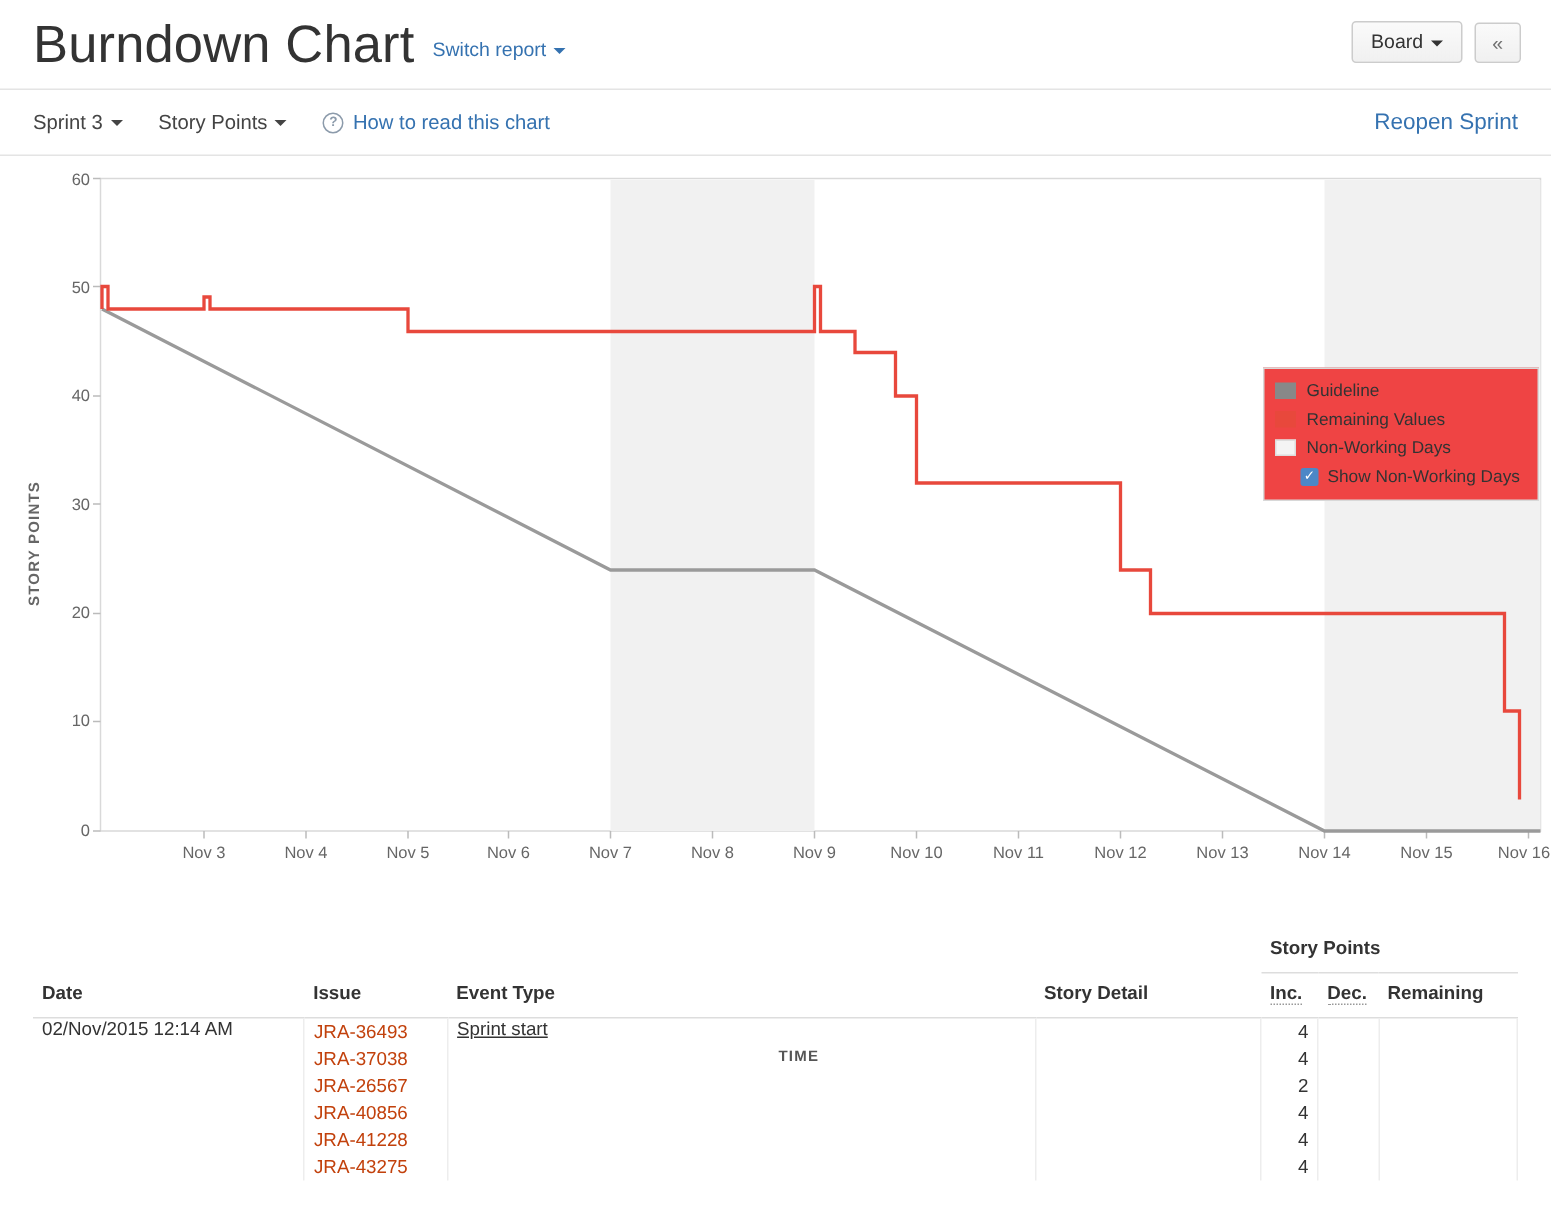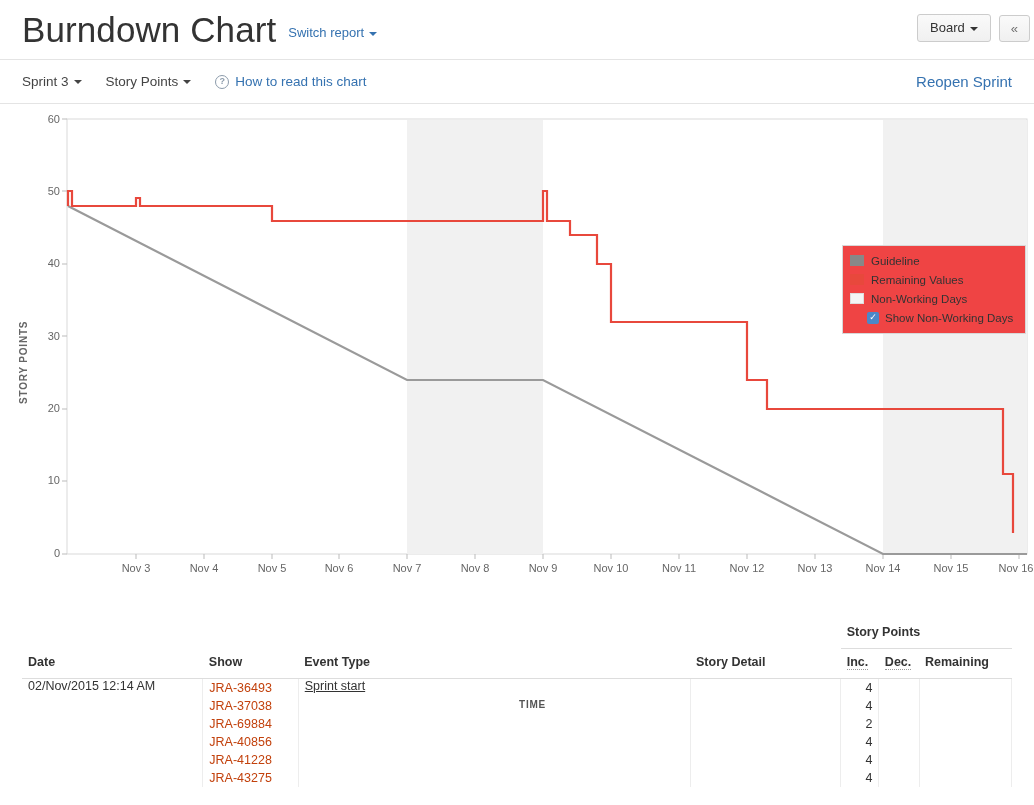--- a/index.html
+++ b/index.html
@@ -28,21 +28,21 @@
     margin-left:12px; font-size:13px; color:#3572b0;
     cursor:pointer; position:relative; top:3px;
   }
   .caret{
     display:inline-block; width:0;height:0;
     border-left:4px solid transparent;border-right:4px solid transparent;
     border-top:4px solid currentColor;
     margin-left:5px; vertical-align:middle;
   }
   .header-right{
-    position:absolute; right:4px; top:14px;
+    position:absolute; right:20px; top:14px;
     display:flex; align-items:center; gap:8px;
   }
   .btn{
     background:linear-gradient(to bottom,#fafafa,#f0f0f0);
     border:1px solid #ccc; border-radius:3px;
     font-size:13px; color:#333; padding:6px 12px;
     cursor:pointer; line-height:1.1;
   }
   .btn-collapse{ padding:6px 11px; font-size:12px; color:#707070; }
   .chev-up{ display:block; line-height:1; font-size:13px; }
@@ -252,35 +252,35 @@
     <thead>
       <tr>
         <th style="border:none"></th>
         <th style="border:none"></th>
         <th style="border:none"></th>
         <th style="border:none"></th>
         <th class="grp-head" colspan="3">Story Points</th>
       </tr>
       <tr>
         <th>Date</th>
-        <th>Show</th>
+        <th>Issue</th>
         <th>Event Type</th>
         <th>Story Detail</th>
         <th class="num"><span class="dotted">Inc.</span></th>
         <th class="num"><span class="dotted">Dec.</span></th>
         <th class="num">Remaining</th>
       </tr>
     </thead>
     <tbody>
       <tr>
         <td class="col-date">02/Nov/2015 12:14 AM</td>
         <td class="col-issue stack">
           <a class="issue-link">JRA-36493</a>
           <a class="issue-link">JRA-37038</a>
-          <a class="issue-link">JRA-69884</a>
+          <a class="issue-link">JRA-26567</a>
           <a class="issue-link">JRA-40856</a>
           <a class="issue-link">JRA-41228</a>
           <a class="issue-link">JRA-43275</a>
         </td>
         <td class="col-type">Sprint start</td>
         <td class="col-detail"></td>
         <td class="col-inc stack">
           <div>4</div>
           <div>4</div>
           <div>2</div>

